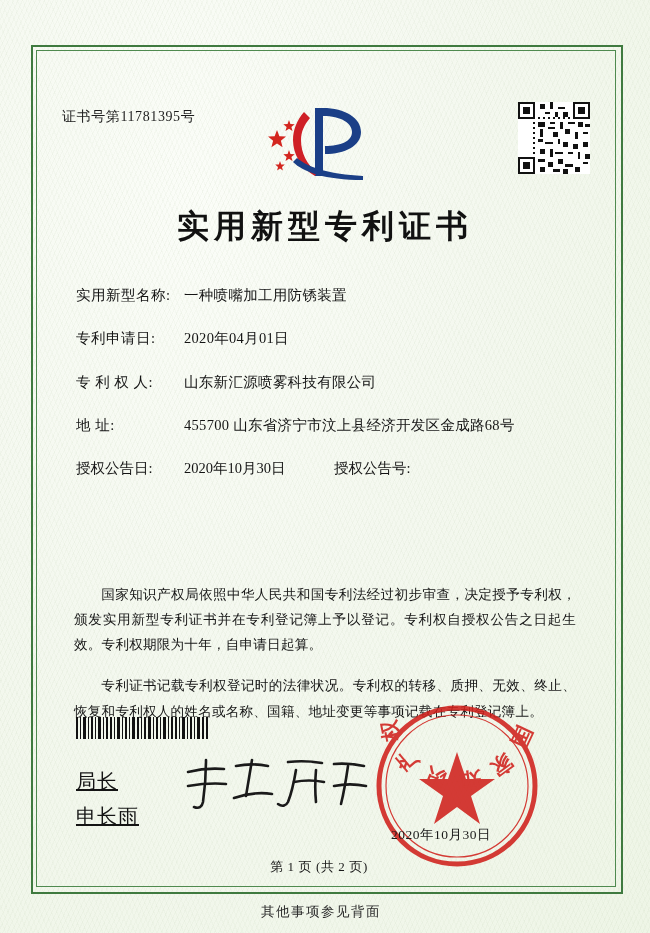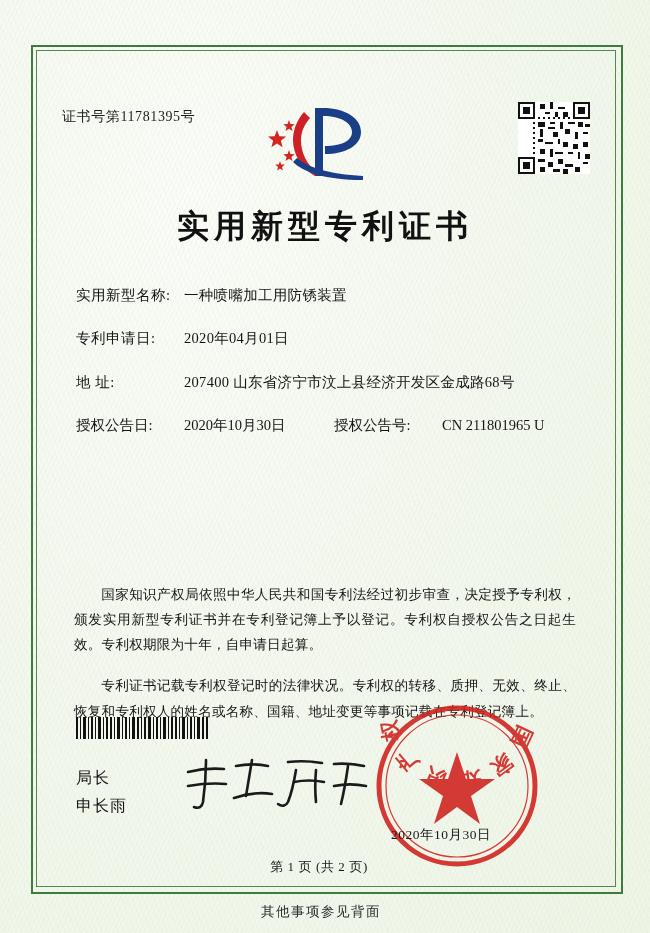--- a/index.html
+++ b/index.html
@@ -155,24 +155,25 @@
     top: 667px;
     width: 132px;
     height: 22px;
   }
 
   
   .sig-block {
     position: absolute;
     left: 40px;
     top: 714px;
-    font-size: 16px;
+    font-size: 20px;
     line-height: 1.75;
     letter-spacing: 1px;
     color: #141414;
+    text-decoration: underline;
   }
   .handwriting {
     position: absolute;
     left: 140px;
     top: 702px;
     width: 200px;
     height: 62px;
   }
 
   
@@ -329,28 +330,31 @@
     <div class="fields">
       <div class="row">
         <div class="lbl">实用新型名称:</div>
         <div class="val">一种喷嘴加工用防锈装置</div>
       </div>
       <div class="row">
         <div class="lbl">专利申请日:</div>
         <div class="val">2020年04月01日</div>
       </div>
       <div class="row">
+        <div class="lbl">专 利 权 人:</div>
+        <div class="val">山东新汇源喷雾科技有限公司</div>
+      </div>
+      <div class="row">
         <div class="lbl">地      址:</div>
-        <div class="val">207400 山东省济宁市汶上县经济开发区金成路68号</div>
+        <div class="val">455700 山东省济宁市汶上县经济开发区金成路68号</div>
       </div>
       <div class="row2">
         <div class="lbl">授权公告日:</div>
         <div class="val">2020年10月30日</div>
         <div class="lbl2">授权公告号:</div>
-        <div class="val2">CN 211801965 U</div>
       </div>
     </div>
 
     <div class="paras">
       <p>国家知识产权局依照中华人民共和国专利法经过初步审查，决定授予专利权，颁发实用新型专利证书并在专利登记簿上予以登记。专利权自授权公告之日起生效。专利权期限为十年，自申请日起算。</p>
       <p>专利证书记载专利权登记时的法律状况。专利权的转移、质押、无效、终止、恢复和专利权人的姓名或名称、国籍、地址变更等事项记载在专利登记簿上。</p>
     </div>
 
     <div class="barcode">
       <svg viewBox="0 0 132 22" width="132" height="22" shape-rendering="crispEdges">

